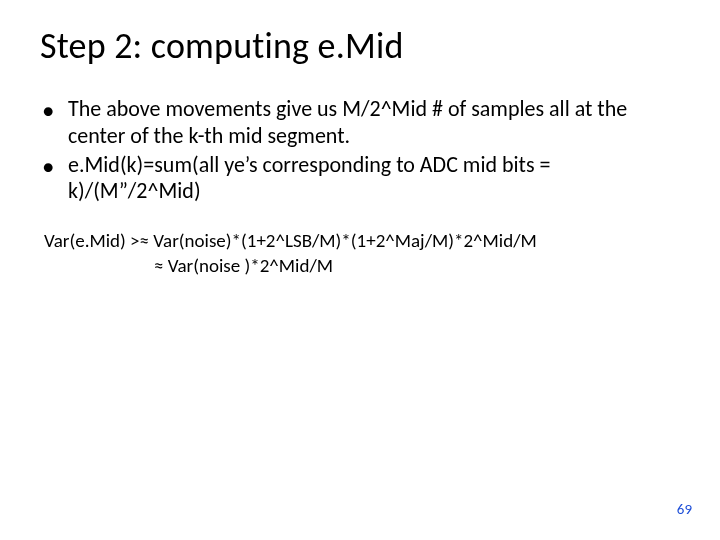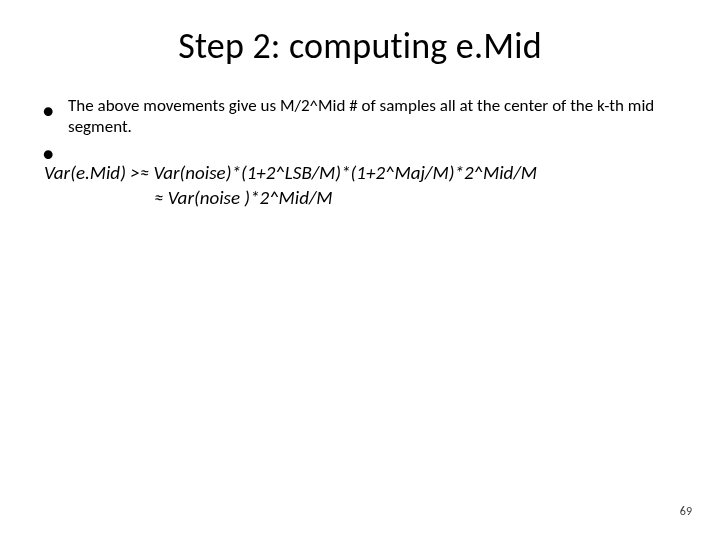--- a/index.html
+++ b/index.html
@@ -5,29 +5,29 @@
   * { margin: 0; padding: 0; box-sizing: border-box; }
   html, body { width: 720px; height: 540px; }
   body {
     background: #ffffff;
     font-family: Calibri, "Segoe UI", Arial, sans-serif;
     color: #000;
     padding: 24px 40px 20px 40px;
     position: relative;
   }
   .title {
-    text-align: center;
+    text-align: left;
     font-size: 36px;
     font-weight: 400;
     margin-bottom: 28px;
     letter-spacing: 0.2px;
   }
   .bullets {
     list-style: none;
-    font-size: 17px;
+    font-size: 22px;
     line-height: 1.22;
     padding-left: 28px;
   }
   .bullets li {
     position: relative;
     margin-bottom: 2px;
   }
   .bullets li::before {
     content: "•";
     position: absolute;
@@ -37,43 +37,43 @@
   }
   .sub {
     display: block;
     padding-left: 0;
   }
   .variance {
     font-size: 19px;
     line-height: 1.28;
     margin-top: 24px;
     padding-left: 4px;
-    font-style: italic;
   }
   .variance .l2, .variance .l3 {
     padding-left: 110px;
   }
   .pagenum {
     position: absolute;
     right: 28px;
     bottom: 22px;
-    font-size: 12px;
-    color: #404040;
+    font-size: 15px;
+    color: #1d4ed8;
   }
 </style>
 </head>
 <body>
 
 <h1 class="title">Step 2: computing e.Mid</h1>
 
 <ul class="bullets">
   <li>
     <span>The above movements give us M/2^Mid # of samples all at the center of the k-th mid segment.</span>
   </li>
   <li>
+    <span class="sub">e.Mid(k)=sum(all ye’s corresponding to ADC mid bits = k)/(M”/2^Mid)</span>
   </li>
 </ul>
 
 <div class="variance">
   <div class="l1">Var(e.Mid) &gt;≈ Var(noise)*(1+2^LSB/M)*(1+2^Maj/M)*2^Mid/M</div>
   <div class="l3">≈ Var(noise )*2^Mid/M</div>
 </div>
 
 <div class="pagenum">69</div>
 

